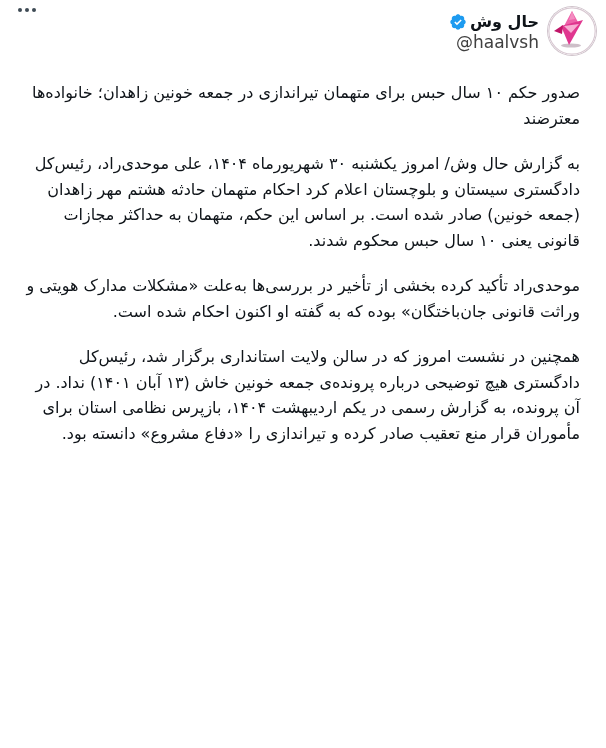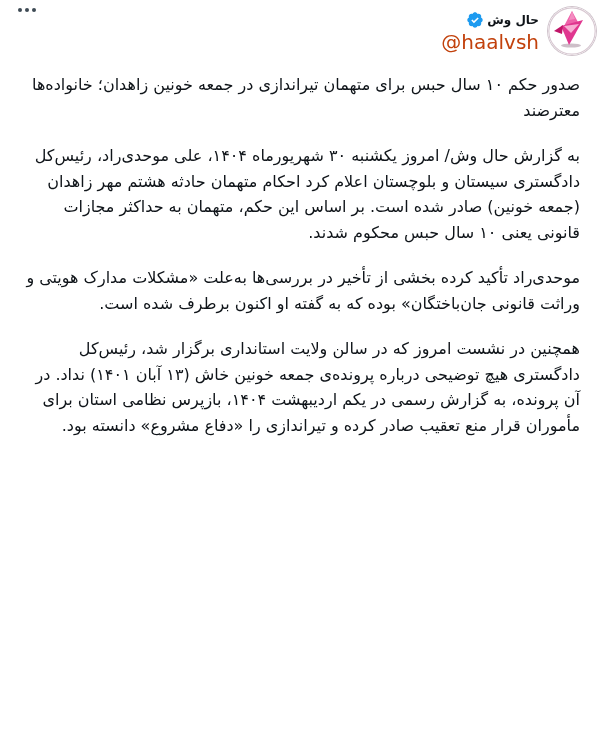--- a/index.html
+++ b/index.html
@@ -55,28 +55,28 @@
   }
   .name-row {
     direction: rtl;
     display: flex;
     align-items: center;
     gap: 3px;
     justify-content: flex-start;
   }
   .name {
     font-weight: bold;
-    font-size: 12px;
+    font-size: 16px;
     color: #0f1419;
     white-space: nowrap;
   }
   .handle {
     direction: ltr;
-    font-size: 20px;
-    color: #c2410c;
+    font-size: 17px;
+    color: #404040;
   }
   .verified {
     width: 18px;
     height: 18px;
     flex: 0 0 auto;
   }
   .avatar {
     width: 48px;
     height: 48px;
     border-radius: 50%;
@@ -88,21 +88,21 @@
   
   .tweet-body {
     direction: rtl;
     text-align: right;
     padding: 6px 26px 10px 24px;
     color: #0f1419;
     font-size: 16px;
     line-height: 25.5px;
   }
   .tweet-body p {
-    margin: 4px 0 20px 0;
+    margin: 12px 0 20px 0;
   }
   .tweet-body p:last-child {
     margin-bottom: 0;
   }
 </style>
 </head>
 <body>
 
 <div class="tweet">
 
@@ -138,17 +138,17 @@
           <polygon points="24,4 27,12 21,13" fill="#f48cc1"></polygon>
         </svg>
       </div>
     </div>
 
   </div>
 
   <div class="tweet-body">
     <p>صدور حکم ۱۰ سال حبس برای متهمان تیراندازی در جمعه خونین زاهدان؛ خانواده‌ها معترضند</p>
     <p>به گزارش حال وش/ امروز یکشنبه ۳۰ شهریورماه ۱۴۰۴، علی موحدی‌راد، رئیس‌کل دادگستری سیستان و بلوچستان اعلام کرد احکام متهمان حادثه هشتم مهر زاهدان (جمعه خونین) صادر شده است. بر اساس این حکم، متهمان به حداکثر مجازات قانونی یعنی ۱۰ سال حبس محکوم شدند.</p>
-    <p>موحدی‌راد تأکید کرده بخشی از تأخیر در بررسی‌ها به‌علت «مشکلات مدارک هویتی و وراثت قانونی جان‌باختگان» بوده که به گفته او اکنون برطرف شده است.</p>
+    <p>موحدی‌راد تأکید کرده بخشی از تأخیر در بررسی‌ها به‌علت «مشکلات مدارک هویتی و وراثت قانونی جان‌باختگان» بوده که به گفته او اکنون احکام شده است.</p>
     <p>همچنین در نشست امروز که در سالن ولایت استانداری برگزار شد، رئیس‌کل دادگستری هیچ توضیحی درباره پرونده‌ی جمعه خونین خاش (۱۳ آبان ۱۴۰۱) نداد. در آن پرونده، به گزارش رسمی در یکم اردیبهشت ۱۴۰۴، بازپرس نظامی استان برای مأموران قرار منع تعقیب صادر کرده و تیراندازی را «دفاع مشروع» دانسته بود.</p>
   </div>
 
 </div>
 
 </body></html>

